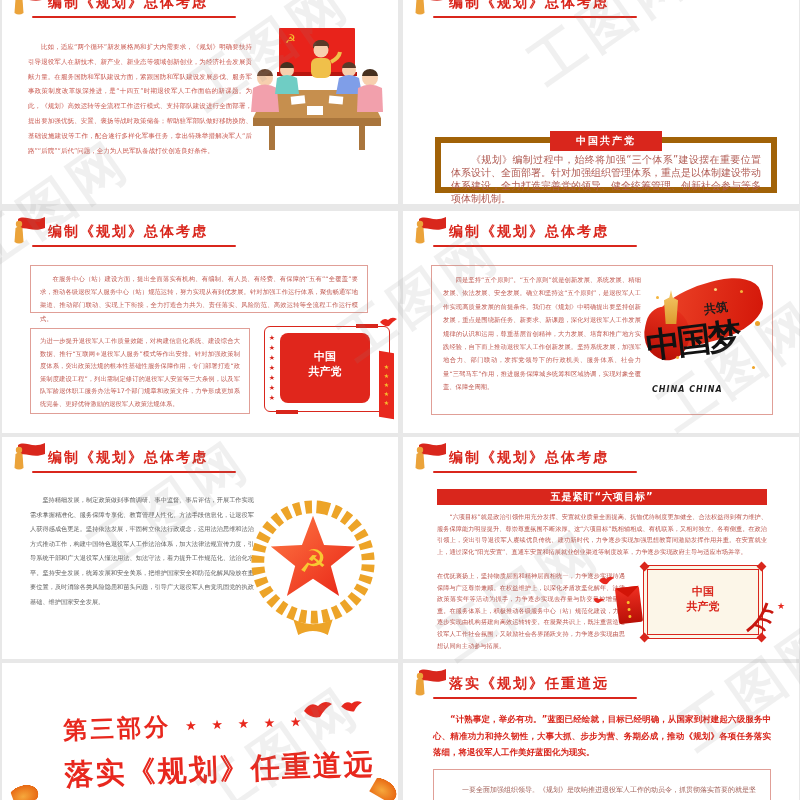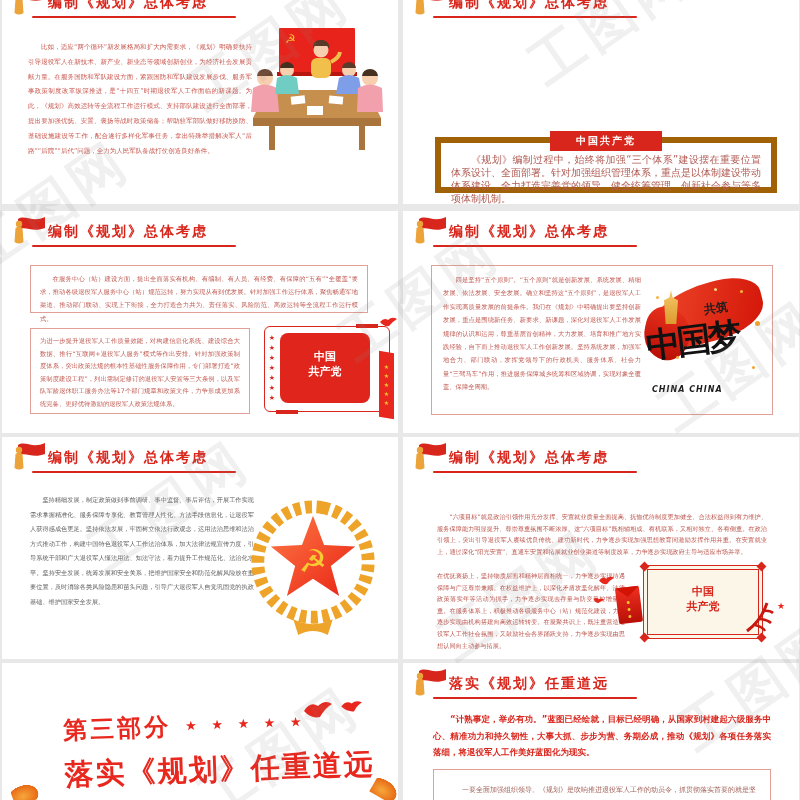--- a/index.html
+++ b/index.html
@@ -257,20 +257,21 @@
   <div class="slide s6">
     <div class="hdr">
       <svg class="flagicon" width="36" height="32" viewBox="0 0 36 32">
         <path d="M8 5 C15 0,22 9,35 3 L35 14 C22 19,15 11,8 16 Z" fill="#d9261c"></path>
         <circle cx="9" cy="10" r="3.2" fill="#eba33a"></circle>
         <path d="M5.5 14 Q9 11.5 12.5 14 L13.5 28 Q9 31 4.5 28 Z" fill="#eba33a"></path>
       </svg>
       <div class="ttl">编制《规划》总体考虑</div>
       <div class="uline"></div>
     </div>
+    <div class="s6-banner">五是紧盯“六项目标”</div>
     <div class="s6-top jtext ind">“六项目标”就是政治引领作用充分发挥、安置就业质量全面提高、抚恤优待制度更加健全、合法权益得到有力维护、服务保障能力明显提升、尊崇尊重氛围不断浓厚。这“六项目标”既相辅相成、有机联系，又相对独立、各有侧重。在政治引领上，突出引导退役军人赓续优良传统、建功新时代，力争逐步实现加强思想教育同激励发挥作用并重。在安置就业上，通过深化“阳光安置”、直通车安置和拓展就业创业渠道等制度改革，力争逐步实现政府主导与适应市场并举。</div>
     <div class="s6-left jtext">在优抚褒扬上，坚持物质层面和精神层面相统一，力争逐步实现待遇保障与广泛尊崇兼顾。在权益维护上，以深化矛盾攻坚化解年、法律政策落实年等活动为抓手，力争逐步实现去存量与防变量控增量并重。在服务体系上，积极推动各级服务中心（站）规范化建设，力争逐步实现由机构搭建向高效运转转变。在凝聚共识上，既注重营造退役军人工作社会氛围，又鼓励社会各界踊跃支持，力争逐步实现由思想认同向主动参与拓展。</div>
     <div class="s6-frame">
       <div class="s6-corner c-tl"></div>
       <div class="s6-corner c-tr"></div>
       <div class="s6-corner c-bl"></div>
       <div class="s6-corner c-br"></div>
       <div class="inner">
         <div>中国</div>
         <div>共产党</div>

